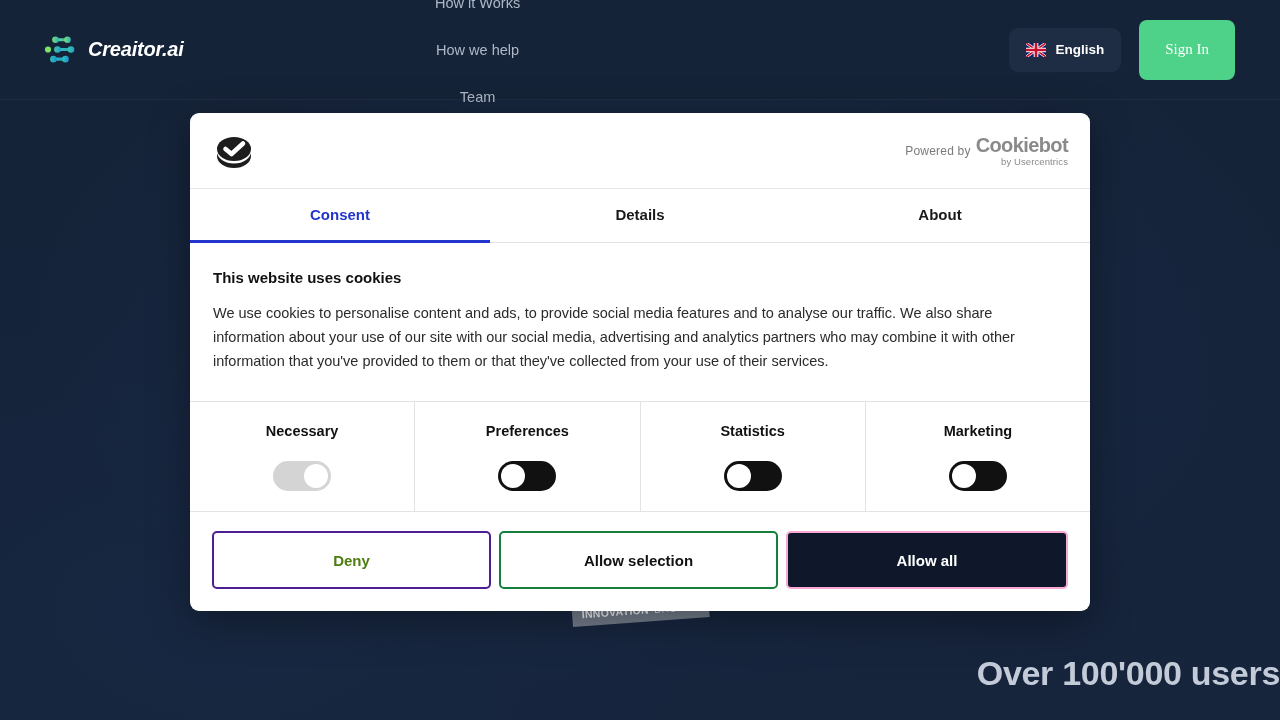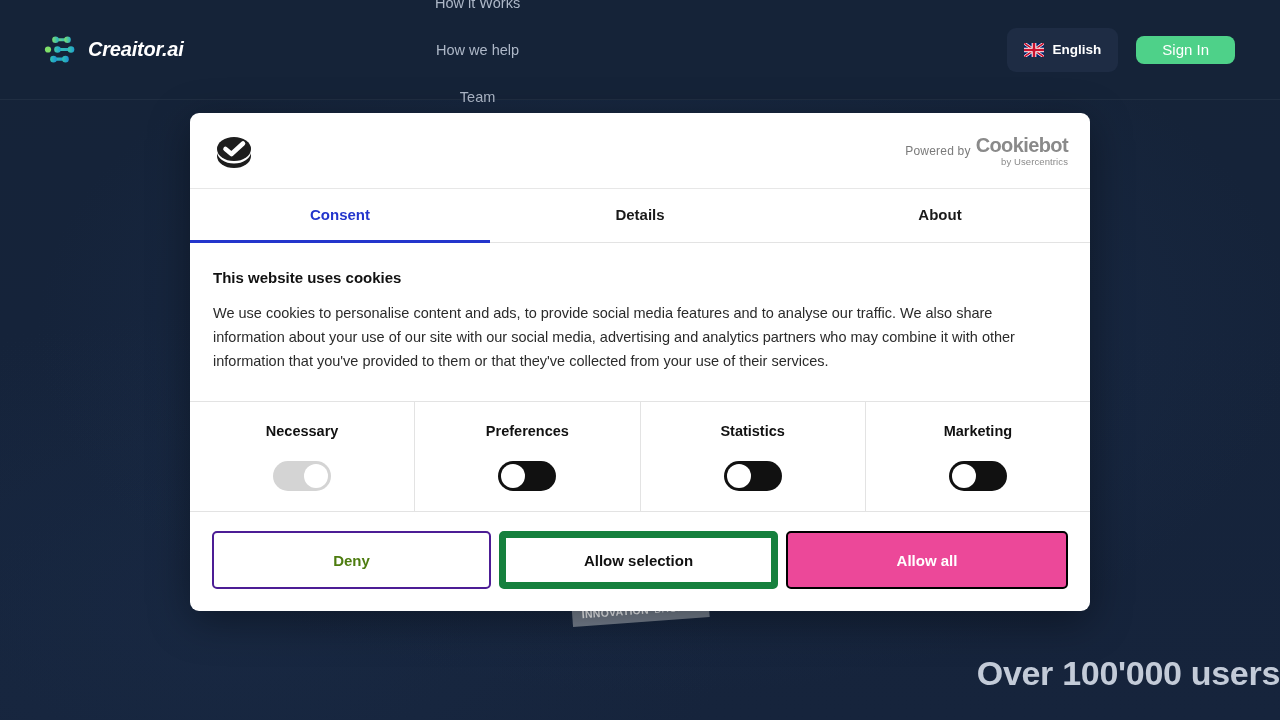--- a/index.html
+++ b/index.html
@@ -99,24 +99,24 @@
     color: #ffffff;
     font-size: 13.5px;
     font-weight: bold;
   }
   .signin-button {
     background: #4ed189;
     color: #ffffff;
     font-size: 15px;
     border: none;
     border-radius: 8px;
-    height: 28px;
+    height: 60px;
     padding: 0 26px;
     cursor: pointer;
-    font-family: Liberation Sans, sans-serif;
+    font-family: Liberation Serif, serif;
   }
 
   
   .award-ribbon {
     position: absolute;
     left: 572px;
     top: 598px;
     width: 137px;
     height: 24px;
     background: rgba(176,182,190,0.62);
@@ -303,27 +303,27 @@
   .action-deny {
     width: 279px;
     background: #ffffff;
     color: #4d7c0f;
     border: 2px solid #4c1d95;
   }
   .action-selection {
     width: 279px;
     background: #ffffff;
     color: #111111;
-    border: 7px solid #15803d;
+    border: 2px solid #15803d;
   }
   .action-allow-all {
     flex: 1;
-    background: #ec4899;
+    background: #0f172a;
     color: #ffffff;
-    border: 2px solid #000000;
+    border: 2px solid #f9a8d4;
   }
 </style>
 </head>
 <body>
 
 <div id="page-bg"></div>
 
 <div id="site-header">
 
   <div class="brand">

